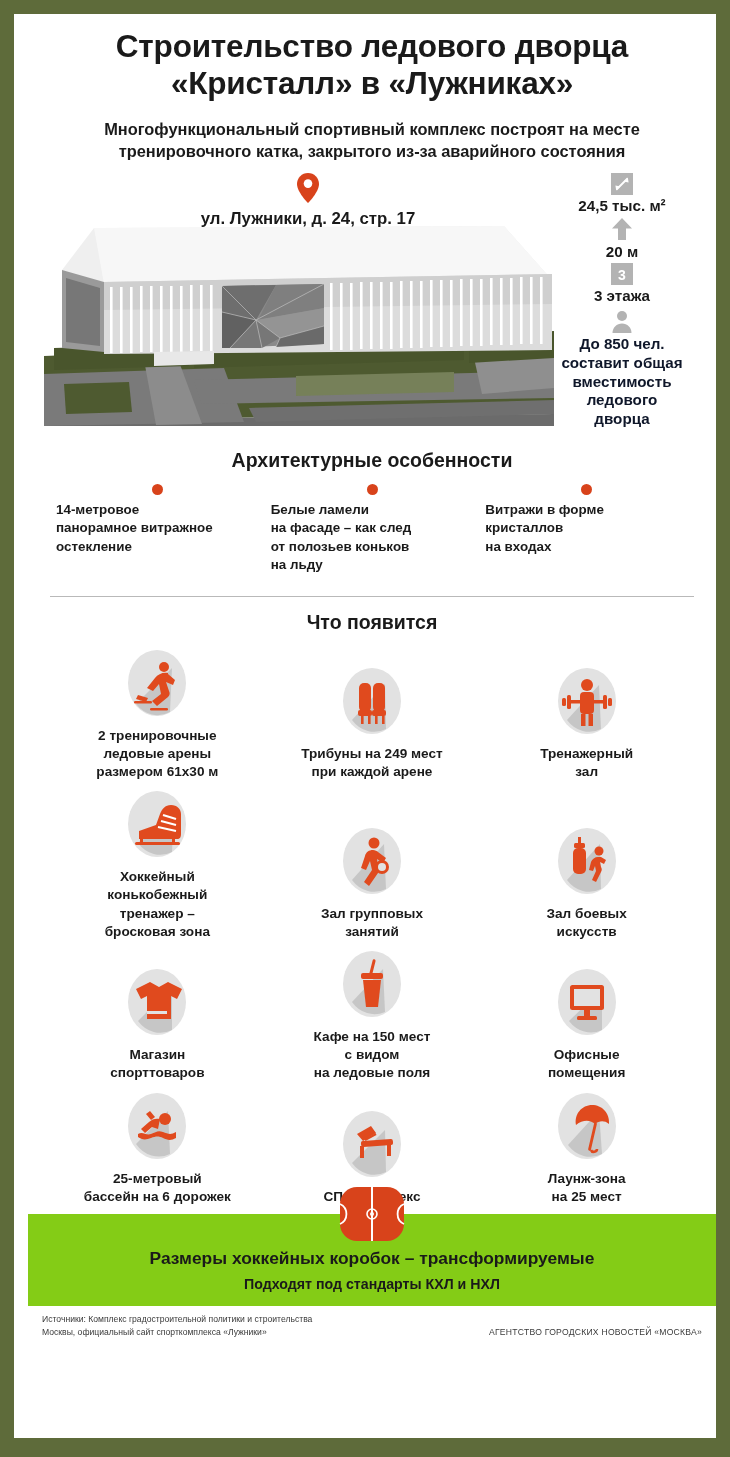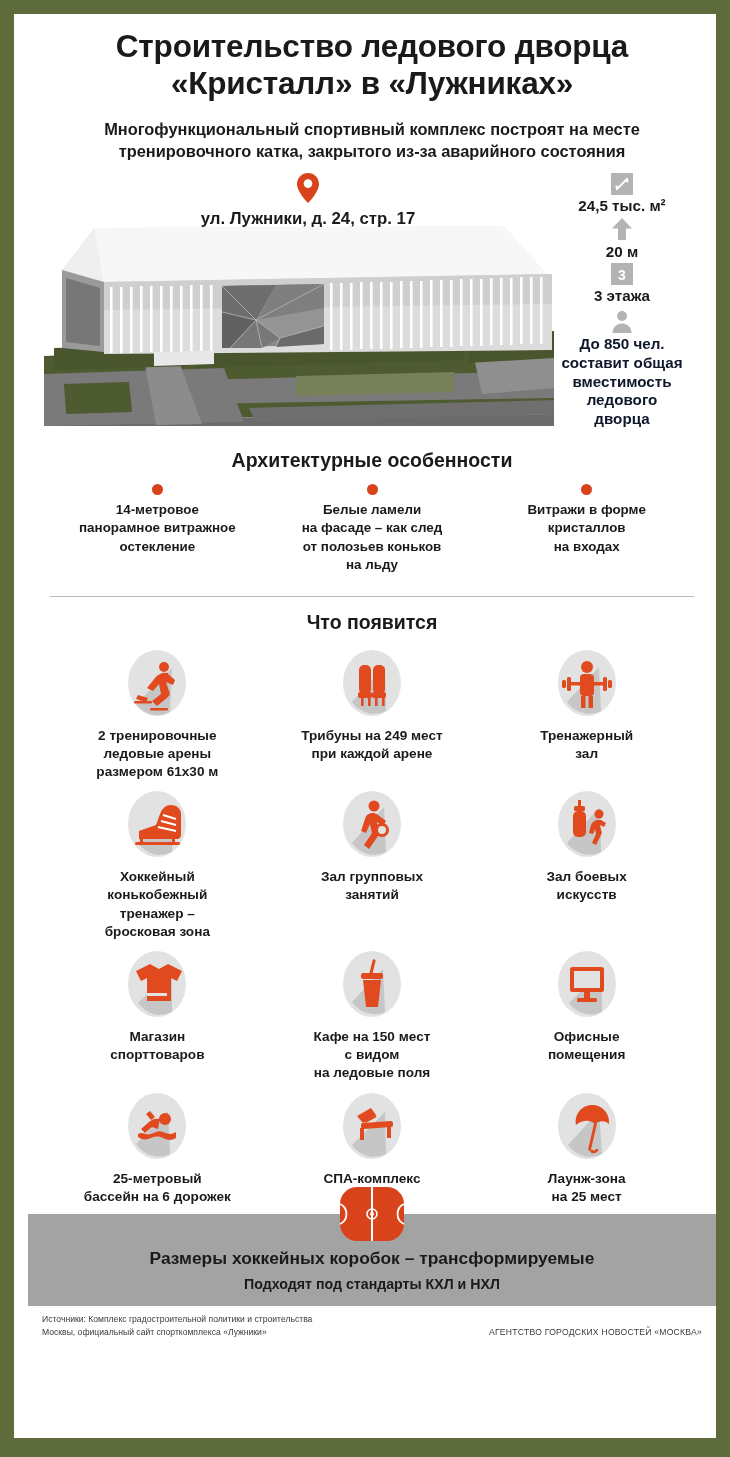--- a/index.html
+++ b/index.html
@@ -51,51 +51,51 @@
   .stat-label { font-size: 15.2px; font-weight: bold; color: #1a1a1a; line-height: 1.2; }
   .stat-multiline { font-size: 15.2px; font-weight: bold; color: #0f172a; line-height: 1.23; }
 
   
   .arch { margin-top: 6px; padding: 0 22px; }
   .section-title {
     text-align: center; font-size: 19.5px; font-weight: bold;
     color: #1a1a1a; margin-bottom: 12px;
   }
   .arch-row { display: flex; }
-  .arch-col { flex: 1; text-align: center; padding: 0 6px; }
+  .arch-col { flex: 1; text-align: left; padding: 0 6px; }
   .arch-dot {
     width: 11px; height: 11px; border-radius: 50%;
     background: #d8431b; margin: 0 auto 6px auto;
   }
   .arch-text { font-size: 13.4px; font-weight: bold; color: #1a1a1a; line-height: 1.38; }
 
   .divider {
     height: 1px; background: #b9b9b9;
     margin: 21px 22px 0 22px;
   }
 
   
   .whats { padding: 14px 22px 0 22px; }
-  .grid { display: flex; flex-wrap: wrap; }
+  .grid { display: flex; flex-wrap: wrap; align-items: flex-end; }
   .cell {
     width: 33.333%; text-align: center; padding: 0 4px; margin-bottom: 6px;
   }
   .cell-icon {
     width: 66px; height: 74px; margin: 0 auto 7px auto; display: block;
   }
   .cell-text { font-size: 13.6px; font-weight: bold; color: #1a1a1a; line-height: 1.34; }
 
   
   .banner-wrap { position: relative; margin-top: 2px; }
   .rink-icon {
     position: absolute; left: 50%; transform: translateX(-50%);
     top: -28px; width: 66px; height: 56px; z-index: 3;
   }
   .banner {
-    background: #a3a3a3; padding: 34px 20px 14px 20px; text-align: center;
+    background: #84cc16; padding: 34px 20px 14px 20px; text-align: center;
   }
   .banner-main { font-size: 17.4px; font-weight: bold; color: #1a1a1a; }
   .banner-sub { margin-top: 7px; font-size: 14.2px; font-weight: bold; color: #1a1a1a; }
 
   
   .footer {
     display: flex; align-items: flex-end; justify-content: space-between;
     padding: 7px 14px 0 14px;
   }
   .sources { font-size: 8.6px; color: #3a3a3a; line-height: 1.45; text-align: left; }

